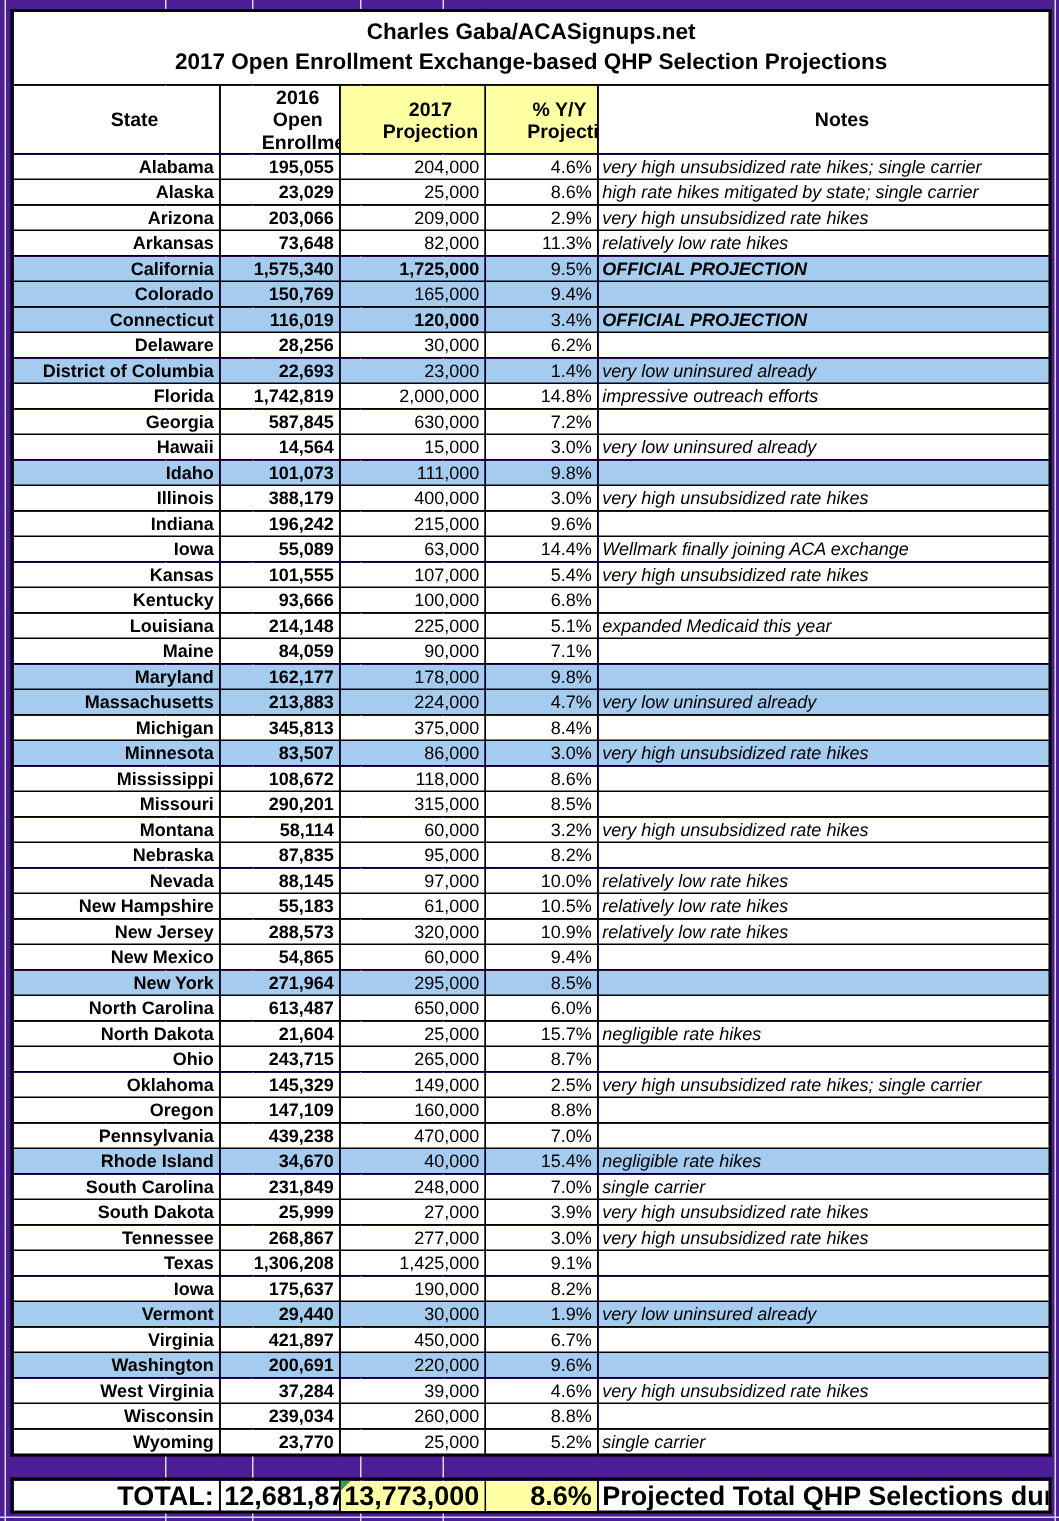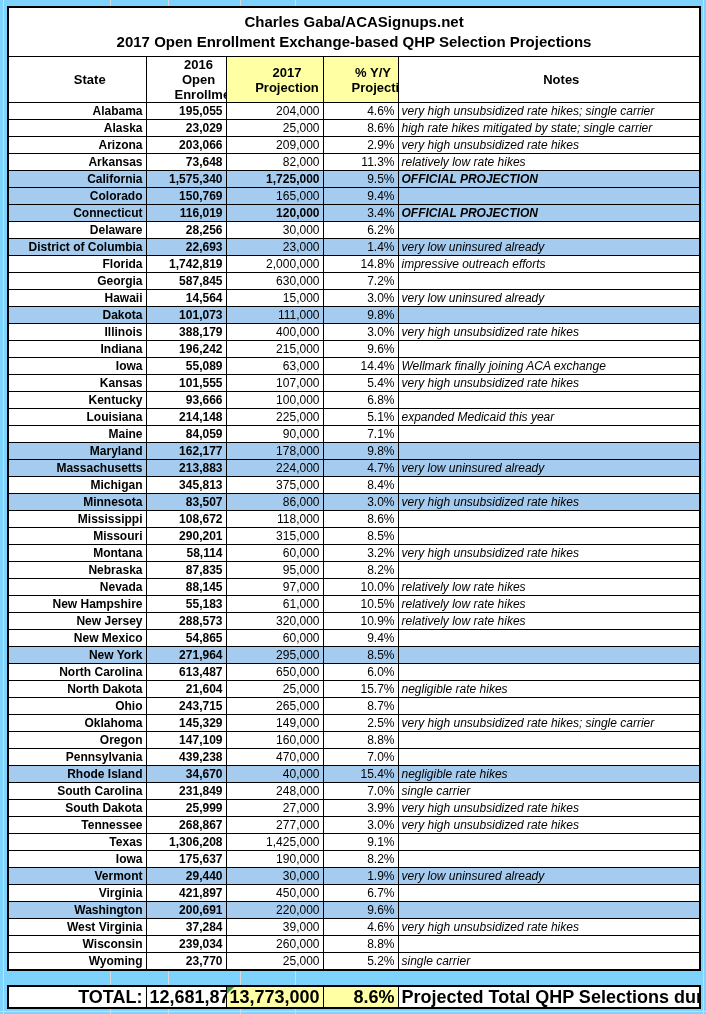--- a/index.html
+++ b/index.html
@@ -1,17 +1,17 @@
 <!DOCTYPE html>
 <html style="--blue: #a5cbee; --yellow: #ffffa3; --green: #3d9b47;"><head>
 <meta charset="utf-8">
 <style>
   html,body { margin:0; padding:0; background:#ffffff; }
   .sheet {
-    position:relative; width:706px; height:1014px; background:#7dd3fc;
+    position:relative; width:706px; height:1014px; background:#4c1d95;
     font-family:"Liberation Sans", sans-serif; overflow:hidden;
   }
   
   .vline { position:absolute; top:0; bottom:0; width:1px; background:#d9d9d9; }
   .hline { position:absolute; left:0; right:0; height:1px; background:#d9d9d9; }
 
   table.qhp {
     position:absolute; left:7px; top:6px; width:692px;
     border-collapse:collapse; table-layout:fixed;
   }
@@ -185,21 +185,21 @@
           <td class="note"></td>
         </tr>
         <tr>
           <td class="state">Hawaii</td>
           <td class="num bold">14,564</td>
           <td class="num">15,000</td>
           <td class="num">3.0%</td>
           <td class="note">very low uninsured already</td>
         </tr>
         <tr class="blue">
-          <td class="state">Dakota</td>
+          <td class="state">Idaho</td>
           <td class="num bold">101,073</td>
           <td class="num">111,000</td>
           <td class="num">9.8%</td>
           <td class="note"></td>
         </tr>
         <tr>
           <td class="state">Illinois</td>
           <td class="num bold">388,179</td>
           <td class="num">400,000</td>
           <td class="num">3.0%</td>

